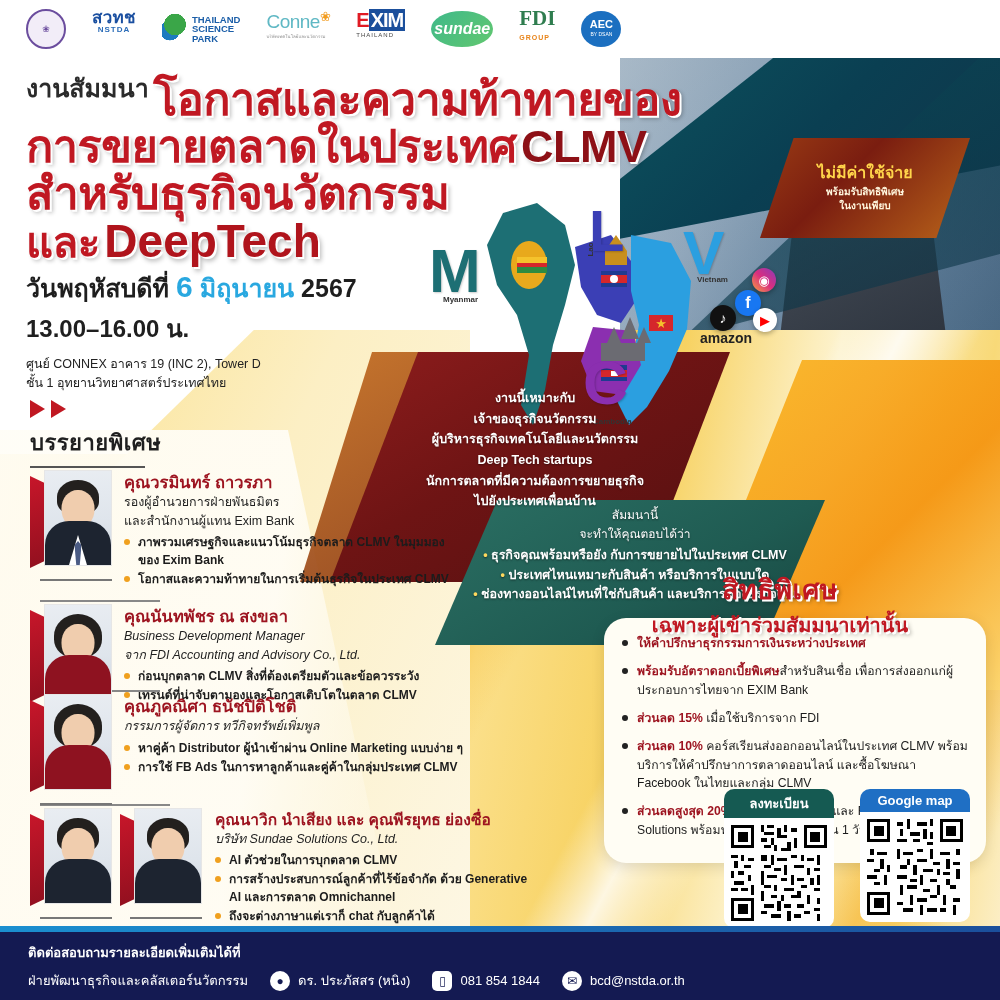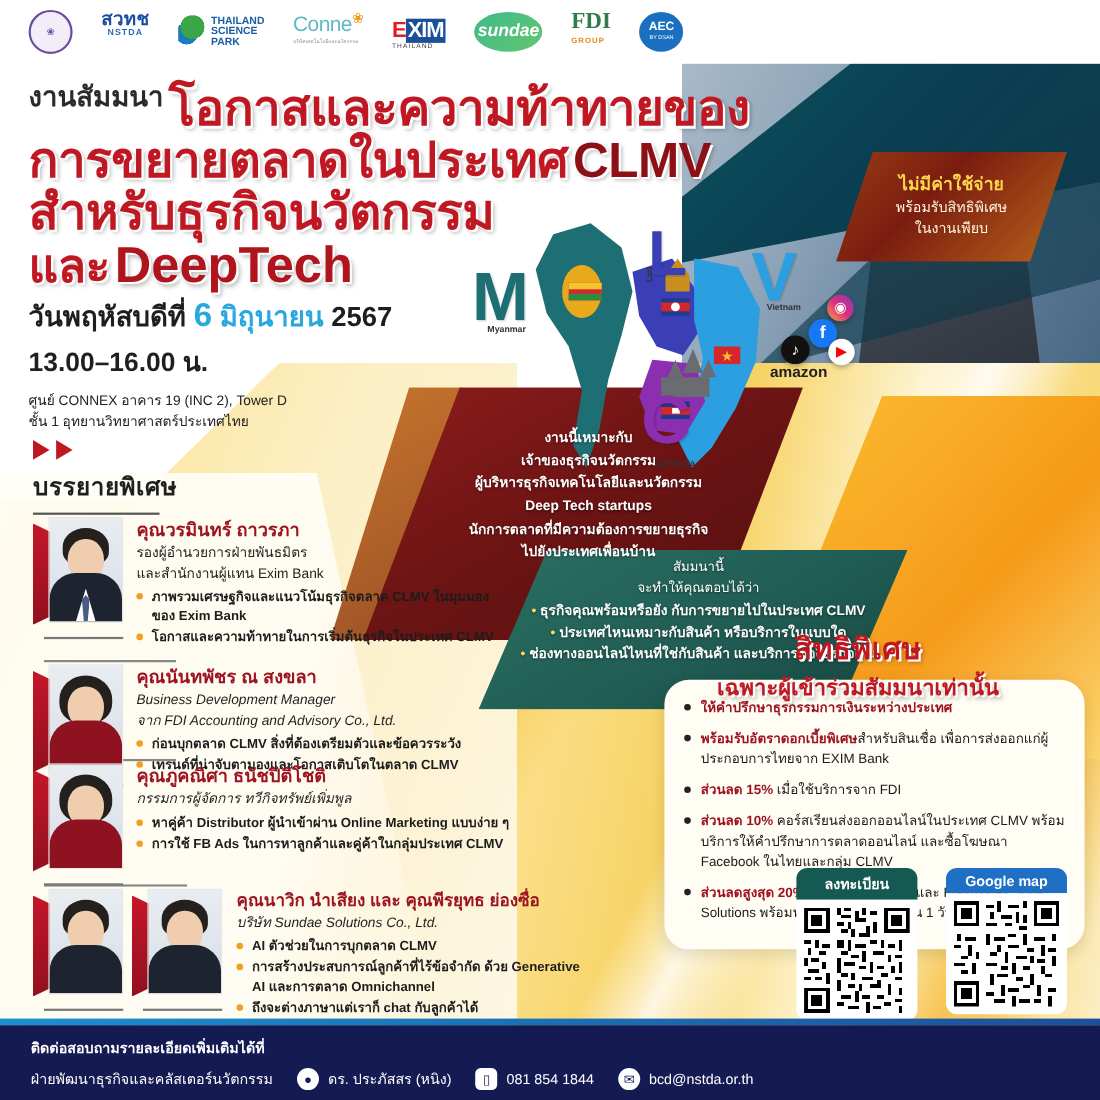--- a/index.html
+++ b/index.html
@@ -27,21 +27,21 @@
   .lg-nstda { color:#1a4fa0; font-size:17px; text-align:center; }
   .lg-nstda small { display:block; font-size:8px; color:#2b6cb8; letter-spacing:1px;}
   .lg-tsp { display:flex; align-items:center; gap:4px; }
   .lg-tsp .tree { width:26px;height:30px;background:
      radial-gradient(circle at 50% 35%, #3aa648 0 46%, transparent 47%),
      radial-gradient(circle at 30% 55%, #1d7bbf 0 40%, transparent 41%); }
   .lg-tsp .t { color:#1b5ea8; font-size:9.5px; line-height:9.5px; font-weight:bold; }
   .lg-connex { color:#5fb8c4; font-size:19px; font-weight:300; letter-spacing:-.5px; }
   .lg-connex sup { color:#f29c1f; font-size:13px; }
   .lg-connex em { display:block;font-size:4.5px;font-style:normal;color:#888;letter-spacing:0;}
-  .lg-exim { color:#e01b24; font-size:20px; font-weight:900; letter-spacing:-1px;margin-top:8px;}
+  .lg-exim { color:#e01b24; font-size:20px; font-weight:900; letter-spacing:-1px;}
   .lg-exim span { background:#1b4f9c;color:#fff;padding:0 2px;}
   .lg-exim small{display:block;font-size:6px;color:#444;font-weight:normal;letter-spacing:1px;}
   .lg-sundae { width:62px;height:36px;border-radius:50%;
       background:linear-gradient(135deg,#3fb98a,#62c76f);
       color:#fff;font-size:16px;font-weight:bold;display:flex;
       align-items:center;justify-content:center;font-style:italic;}
   .lg-fdi { color:#2f7d4f; font-size:21px; font-weight:900; font-family:"Liberation Serif",serif; line-height:19px;}
   .lg-fdi small{display:block;font-size:7px;color:#e8841a;font-family:"Liberation Sans",sans-serif;letter-spacing:1px;}
   .lg-aec { width:40px;height:36px;border-radius:50%;background:#1b6fc0;color:#fff;
       display:flex;flex-direction:column;align-items:center;justify-content:center;
@@ -170,21 +170,21 @@
 
   
   .free-badge{
     position:absolute; right:30px; top:138px; width:210px; height:100px; z-index:20;
     background:linear-gradient(135deg,#9a3c14 0%,#7a1d10 40%,#b9641a 100%);
     clip-path:polygon(16% 0,100% 0,84% 100%,0 100%);
     display:flex;flex-direction:column;align-items:center;justify-content:center;
     text-align:center;
   }
   .fb-1{ color:#ffd54a; font-size:16px; font-weight:bold; line-height:1.4;}
-  .fb-2{ color:#fff6dd; font-size:13px; font-weight:normal; line-height:1.45;}
+  .fb-2{ color:#fff6dd; font-size:10px; font-weight:bold; line-height:1.45;}
 
   
   .map-area{ position:absolute; left:425px; top:195px; width:320px; height:250px; z-index:12;}
   .mletter{ position:absolute; font-weight:bold; font-family:"Liberation Sans",sans-serif;
             text-shadow:1px 1px 2px rgba(0,0,0,.2);}
   .mlabel{ position:absolute; font-size:8px; color:#333; font-weight:bold;}
 
   .soc{ position:absolute; border-radius:50%; display:flex;align-items:center;justify-content:center;
         color:#fff;font-weight:bold;box-shadow:0 2px 5px rgba(0,0,0,.3); z-index:14;}
 

